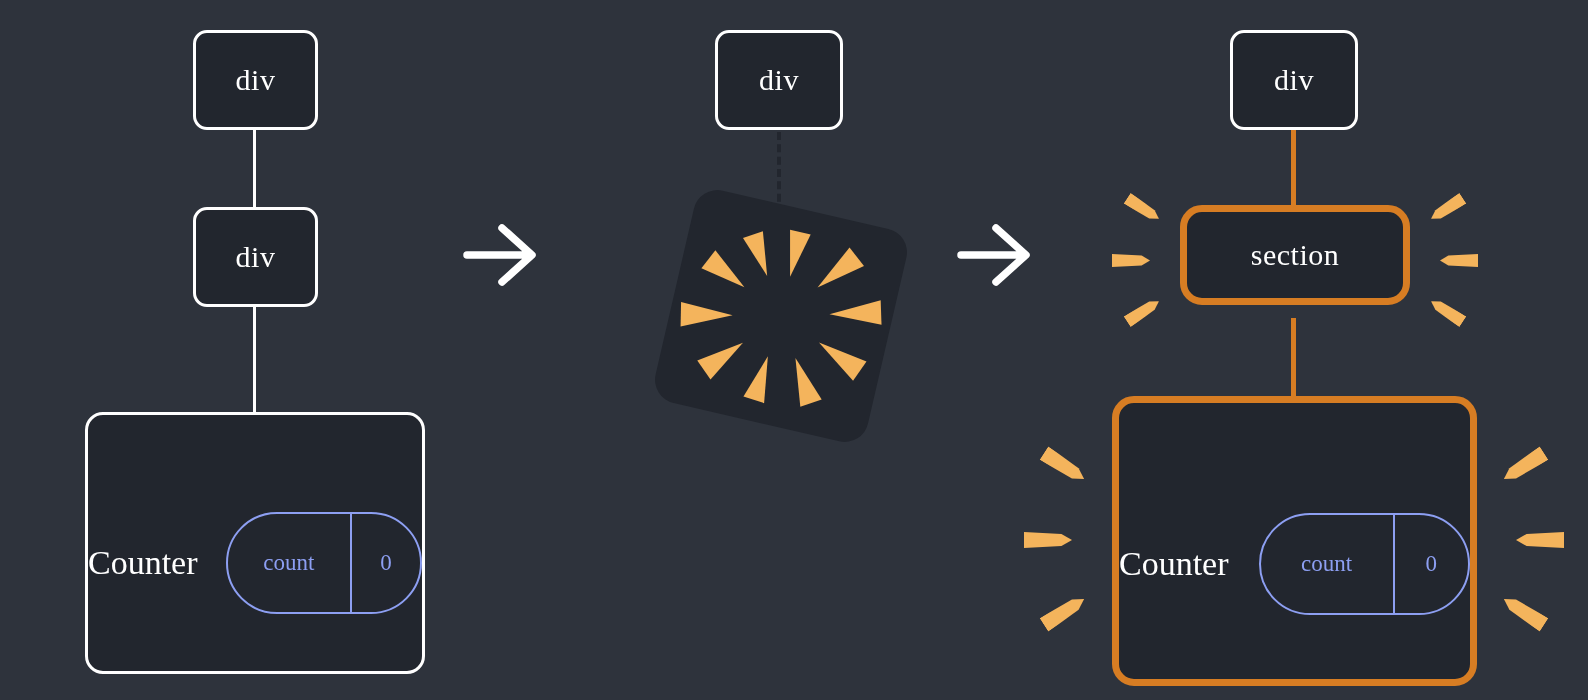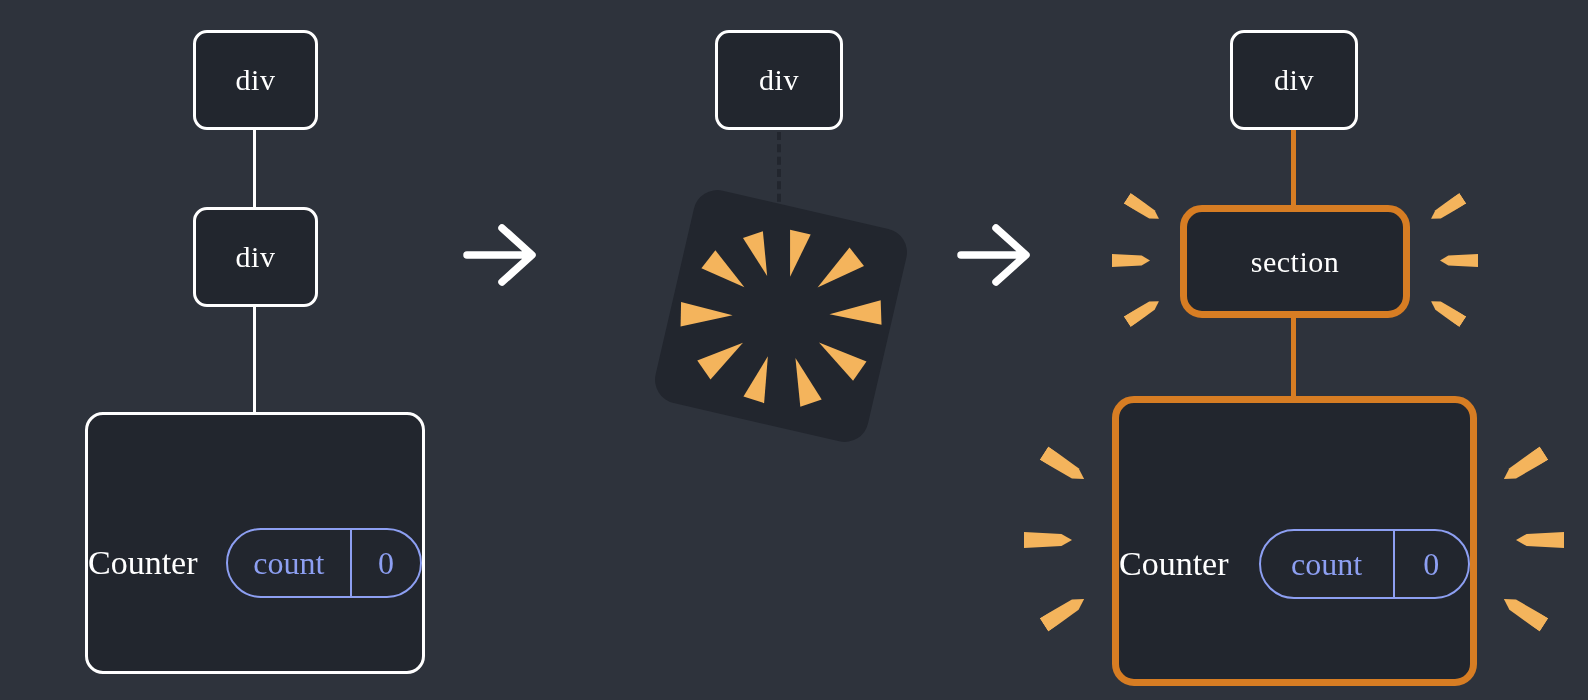--- a/index.html
+++ b/index.html
@@ -27,25 +27,25 @@
     position:absolute;
     background:var(--node_fill,#22262e);
     border-radius:18px;
     display:flex;flex-direction:row;align-items:center;
     box-sizing:border-box;
   }
   .component.white-ring{border:3px solid var(--node_border,#ffffff);}
   .orange-ring{border:7px solid var(--highlight_orange,#d77d23) !important;border-radius:22px !important;}
   .comp-title{color:var(--text_white,#ffffff);font-size:34px;font-weight:500;}
   .pill{
-    display:flex;width:262px;height:70px;
+    display:flex;width:262px;height:102px;
     border:2.5px solid var(--purple,#8d9ff2);
     border-radius:60px;
     color:var(--purple,#8d9ff2);
-    font-size:32px;
+    font-size:23px;
     box-sizing:border-box;
     overflow:hidden;
   }
   .pill .key{flex:1.8;display:flex;align-items:center;justify-content:center;}
   .pill .val{flex:1;border-left:2.5px solid var(--purple,#8d9ff2);display:flex;align-items:center;justify-content:center;}
   .arrow{position:absolute;color:var(--arrow_white,#ffffff);}
   .poof{
     position:absolute;left:672px;top:207px;width:218px;height:218px;
     background:var(--node_fill,#22262e);
     border-radius:24px;
@@ -114,21 +114,21 @@
   <svg class="arrow" style="left:956px;top:216px;" width="88" height="78" viewBox="0 0 88 78">
     <path d="M5 39 H62 M40 12 L70 39 L40 66" fill="none" stroke="currentColor" stroke-width="7.5" stroke-linecap="round" stroke-linejoin="round"></path>
   </svg>
 
   <div class="node" style="left:1230px;top:30px;width:128px;height:100px;">
     <span class="tag">div</span>
   </div>
 
   <div class="vline orange" style="left:1291px;top:130px;height:75px;"></div>
 
-  <div class="node orange-ring" style="left:1180px;top:205px;width:230px;height:113px;">
+  <div class="node orange-ring" style="left:1180px;top:205px;width:230px;height:100px;">
     <span class="tag">section</span>
   </div>
 
   <div class="spark s-sm" style="left:1124px;top:202px;transform:rotate(33deg);"></div>
   <div class="spark s-sm" style="left:1112px;top:254px;transform:rotate(0deg);"></div>
   <div class="spark s-sm" style="left:1124px;top:305px;transform:rotate(-33deg);"></div>
   <div class="spark s-sm" style="left:1428px;top:202px;transform:rotate(147deg);"></div>
   <div class="spark s-sm" style="left:1440px;top:254px;transform:rotate(180deg);"></div>
   <div class="spark s-sm" style="left:1428px;top:305px;transform:rotate(213deg);"></div>
 

